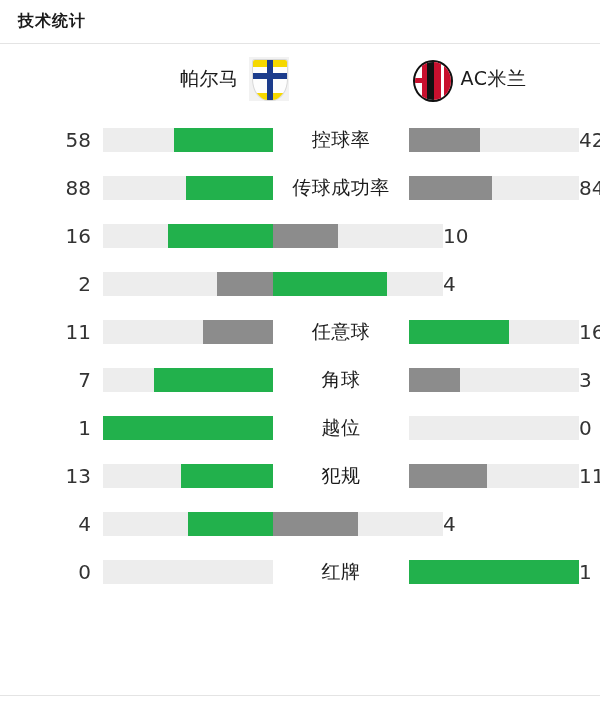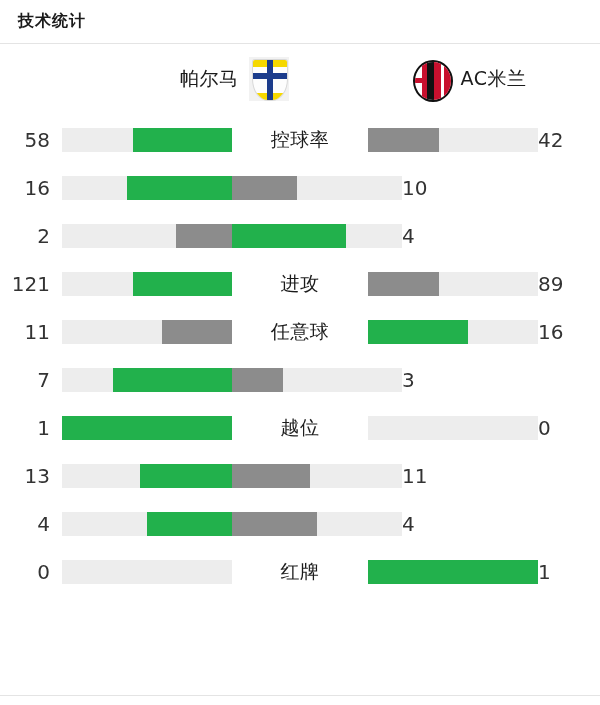--- a/index.html
+++ b/index.html
@@ -128,20 +128,21 @@
     background: #c8102e;
   }
   .crest-milan .cross-h {
     position: absolute;
     left: 0; top: 16px;
     width: 18px; height: 5px;
     background: #c8102e;
   }
   .rows {
     padding: 2px 0 0 0;
+    margin-left: 41px;
   }
   .row {
     display: flex;
     align-items: center;
     height: 48px;
   }
   .val {
     width: 62px;
     font-size: 20px;
     color: #333333;
@@ -221,66 +222,67 @@
         <div class="bar left">
           <div class="fill" style="width: 58%; background: rgb(34, 177, 76);"></div>
         </div>
         <div class="label">控球率</div>
         <div class="bar right">
           <div class="fill" style="width: 42%; background: rgb(140, 140, 140);"></div>
         </div>
         <div class="val right">42</div>
       </div>
       <div class="row">
+        <div class="val left">88</div>
+        <div class="bar left">
+          <div class="fill" style="width: 51%; background: rgb(34, 177, 76);"></div>
+        </div>
+        <div class="label">传球成功率</div>
+        <div class="bar right">
+          <div class="fill" style="width: 49%; background: rgb(140, 140, 140);"></div>
+        </div>
+        <div class="val right">84</div>
+      </div>
+      <div class="row">
         <div class="val left">16</div>
         <div class="bar left">
           <div class="fill" style="width: 62%; background: rgb(34, 177, 76);"></div>
         </div>
         <div class="bar right">
           <div class="fill" style="width: 38%; background: rgb(140, 140, 140);"></div>
         </div>
         <div class="val right">10</div>
       </div>
       <div class="row">
         <div class="val left">2</div>
         <div class="bar left">
           <div class="fill" style="width: 33%; background: rgb(140, 140, 140);"></div>
         </div>
         <div class="bar right">
           <div class="fill" style="width: 67%; background: rgb(34, 177, 76);"></div>
         </div>
         <div class="val right">4</div>
       </div>
       <div class="row">
-        <div class="val left">121</div>
-        <div class="bar left">
-          <div class="fill" style="width: 58%; background: rgb(34, 177, 76);"></div>
-        </div>
-        <div class="label">进攻</div>
-        <div class="bar right">
-          <div class="fill" style="width: 42%; background: rgb(140, 140, 140);"></div>
-        </div>
-        <div class="val right">89</div>
-      </div>
-      <div class="row">
         <div class="val left">11</div>
         <div class="bar left">
           <div class="fill" style="width: 41%; background: rgb(140, 140, 140);"></div>
         </div>
         <div class="label">任意球</div>
         <div class="bar right">
           <div class="fill" style="width: 59%; background: rgb(34, 177, 76);"></div>
         </div>
         <div class="val right">16</div>
       </div>
       <div class="row">
         <div class="val left">7</div>
         <div class="bar left">
           <div class="fill" style="width: 70%; background: rgb(34, 177, 76);"></div>
         </div>
+        <div class="label">角球</div>
         <div class="bar right">
           <div class="fill" style="width: 30%; background: rgb(140, 140, 140);"></div>
         </div>
         <div class="val right">3</div>
       </div>
       <div class="row">
         <div class="val left">1</div>
         <div class="bar left">
           <div class="fill" style="width: 100%; background: rgb(34, 177, 76);"></div>
         </div>
@@ -288,20 +290,21 @@
         <div class="bar right">
           <div class="fill" style="width: 0%; background: rgb(140, 140, 140);"></div>
         </div>
         <div class="val right">0</div>
       </div>
       <div class="row">
         <div class="val left">13</div>
         <div class="bar left">
           <div class="fill" style="width: 54%; background: rgb(34, 177, 76);"></div>
         </div>
+        <div class="label">犯规</div>
         <div class="bar right">
           <div class="fill" style="width: 46%; background: rgb(140, 140, 140);"></div>
         </div>
         <div class="val right">11</div>
       </div>
       <div class="row">
         <div class="val left">4</div>
         <div class="bar left">
           <div class="fill" style="width: 50%; background: rgb(34, 177, 76);"></div>
         </div>

